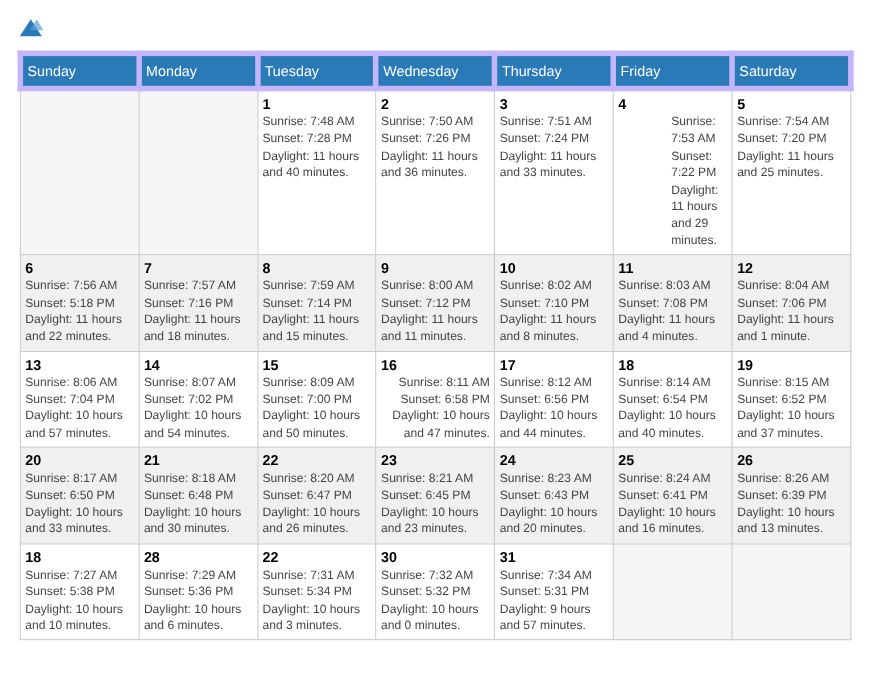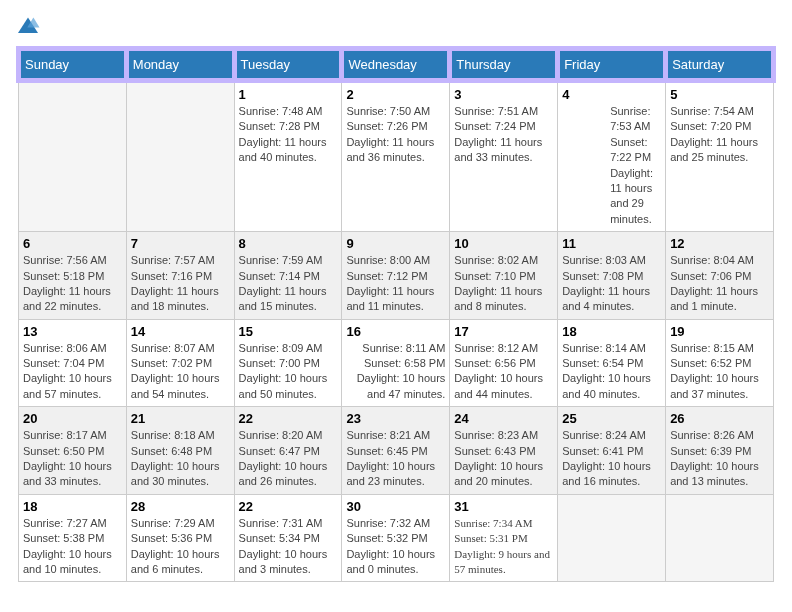--- a/index.html
+++ b/index.html
@@ -307,21 +307,21 @@
 Daylight: 10 hours and 3 minutes.</div>
         </td>
         <td>
           <span class="day-number">30</span>
           <div class="day-info" style="white-space: pre-line;">Sunrise: 7:32 AM
 Sunset: 5:32 PM
 Daylight: 10 hours and 0 minutes.</div>
         </td>
         <td>
           <span class="day-number">31</span>
-          <div class="day-info" style="white-space: pre-line; font-family: Liberation Serif, serif;">Sunrise: 7:34 AM
+          <div class="day-info" style="white-space: pre-line;">Sunrise: 7:34 AM
 Sunset: 5:31 PM
 Daylight: 9 hours and 57 minutes.</div>
         </td>
         <td class="empty"></td>
         <td class="empty"></td>
       </tr>
     </tbody>
 </table>
 
 </body></html>

